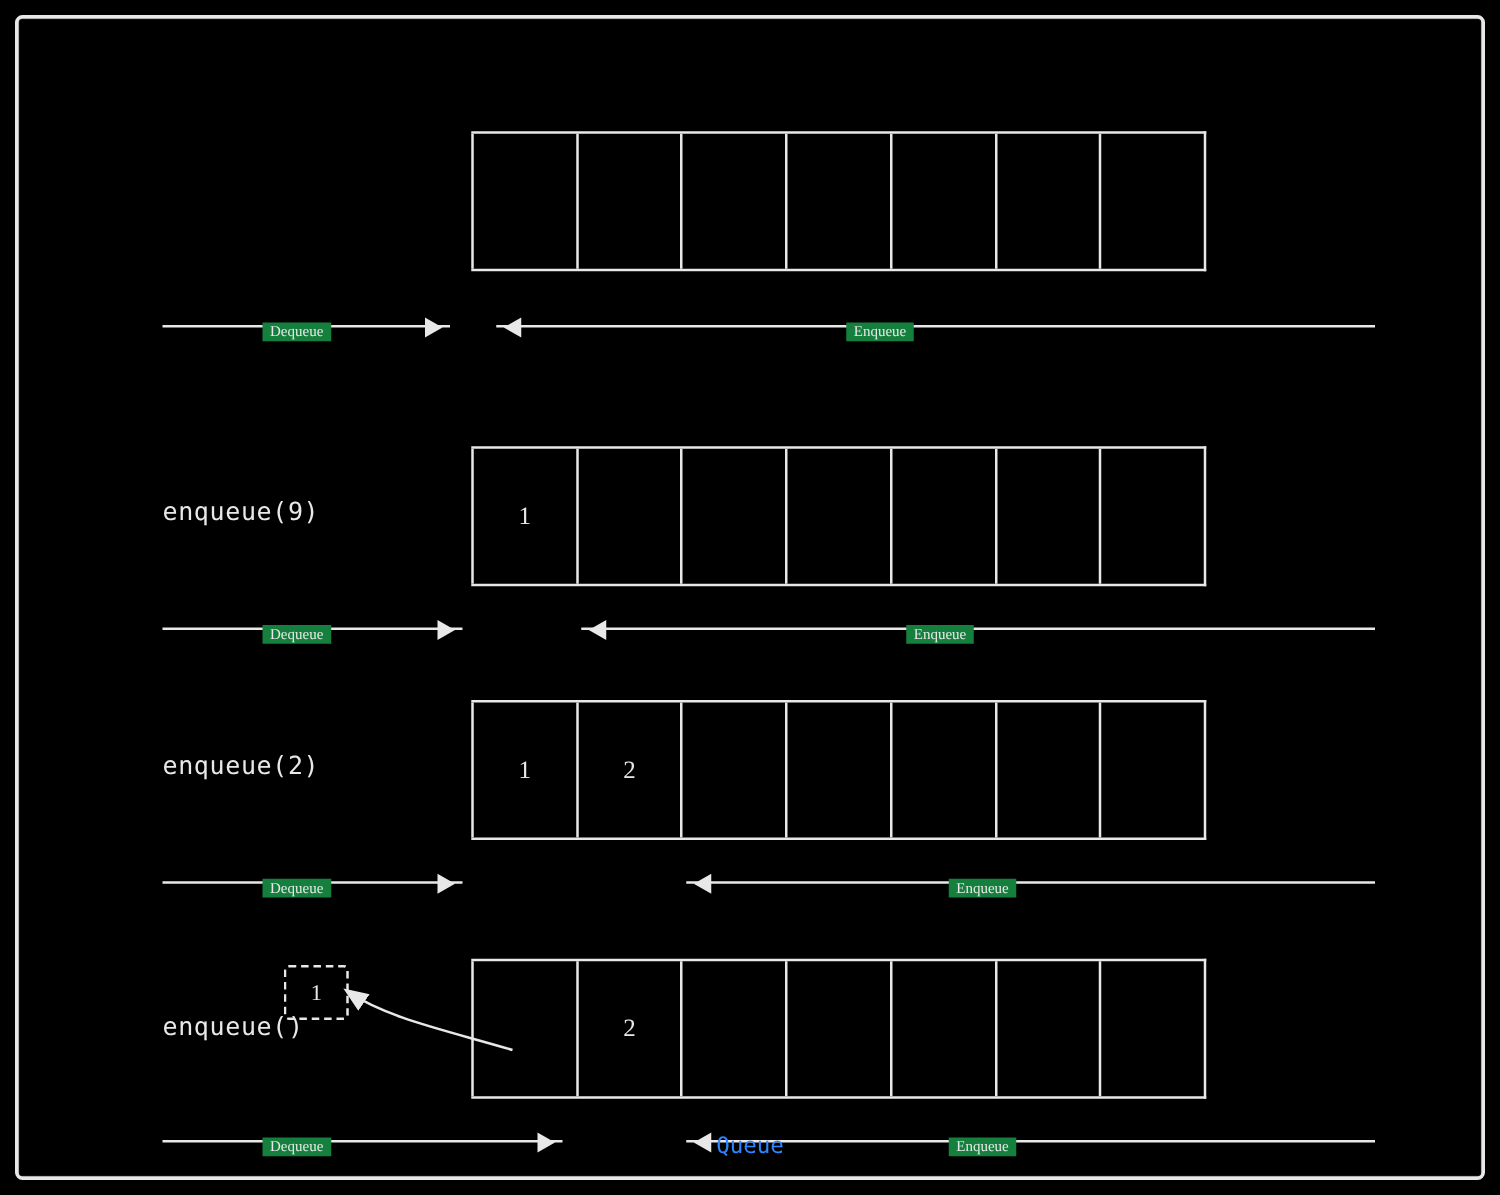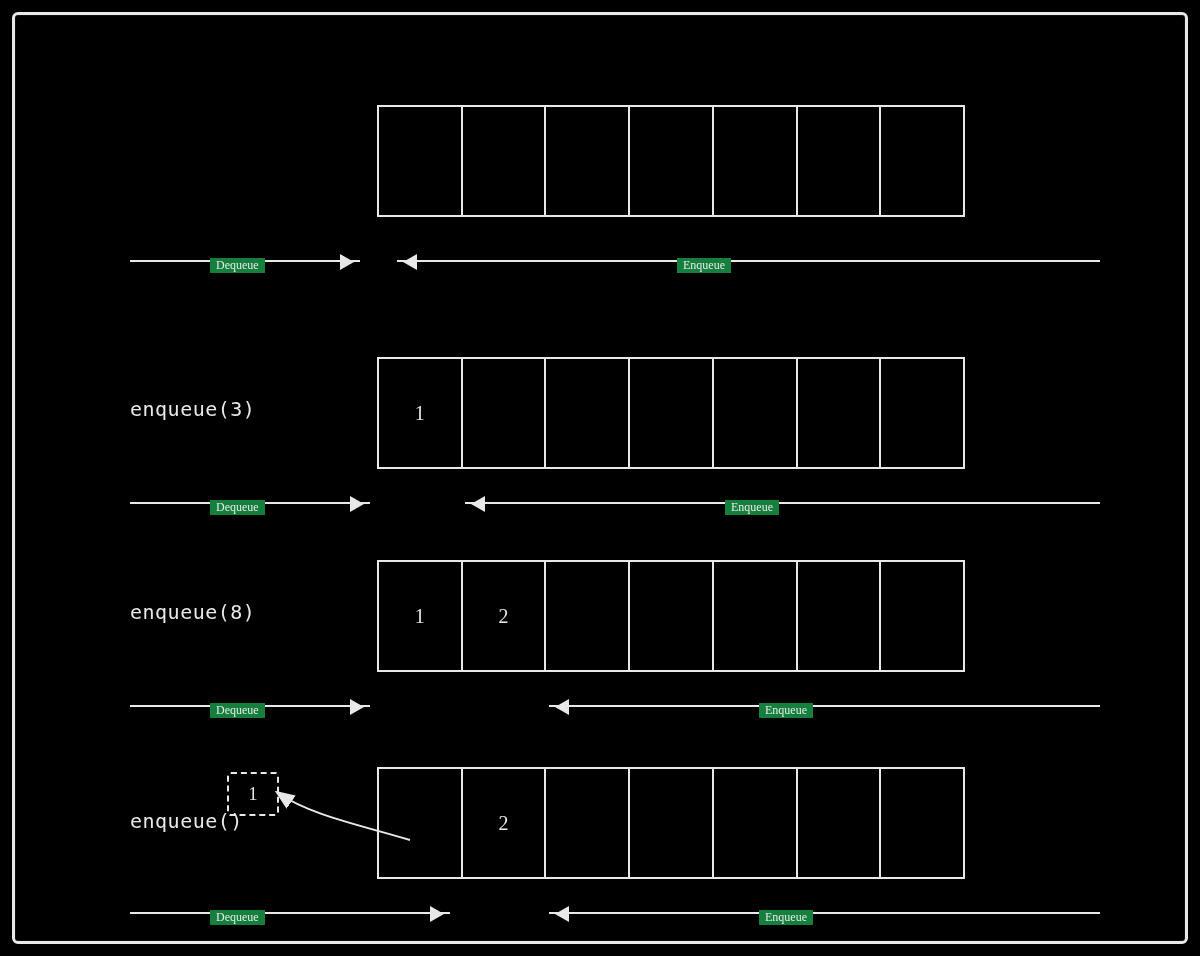--- a/index.html
+++ b/index.html
@@ -45,40 +45,40 @@
         <div class="cell"></div>
       </div>
     </div>
     <div class="arrow right" style="top:245px;left:115px;width:230px">
       <span class="albl" style="left:80px">Dequeue</span>
     </div>
     <div class="arrow left" style="top:245px;left:382px;width:703px">
       <span class="albl" style="left:280px">Enqueue</span>
     </div>
 
-    <div class="op" style="top:382px">enqueue(3)</div>
+    <div class="op" style="top:382px">enqueue(9)</div>
     <div class="queue" style="top:342px">
       <div class="cells">
         <div class="cell">1</div>
         <div class="cell"></div>
         <div class="cell"></div>
         <div class="cell"></div>
         <div class="cell"></div>
         <div class="cell"></div>
         <div class="cell"></div>
       </div>
     </div>
     <div class="arrow right" style="top:487px;left:115px;width:240px">
       <span class="albl" style="left:80px">Dequeue</span>
     </div>
     <div class="arrow left" style="top:487px;left:450px;width:635px">
       <span class="albl" style="left:260px">Enqueue</span>
     </div>
 
-    <div class="op" style="top:585px">enqueue(8)</div>
+    <div class="op" style="top:585px">enqueue(2)</div>
     <div class="queue" style="top:545px">
       <div class="cells">
         <div class="cell">1</div>
         <div class="cell">2</div>
         <div class="cell"></div>
         <div class="cell"></div>
         <div class="cell"></div>
         <div class="cell"></div>
         <div class="cell"></div>
       </div>
@@ -113,14 +113,15 @@
         <div class="cell"></div>
       </div>
     </div>
     <div class="arrow right" style="top:897px;left:115px;width:320px">
       <span class="albl" style="left:80px">Dequeue</span>
     </div>
     <div class="arrow left" style="top:897px;left:534px;width:551px">
       <span class="albl" style="left:210px">Enqueue</span>
     </div>
 
+    <div class="caption">Queue</div>
   </div>
 </div>
 
 </body></html>

